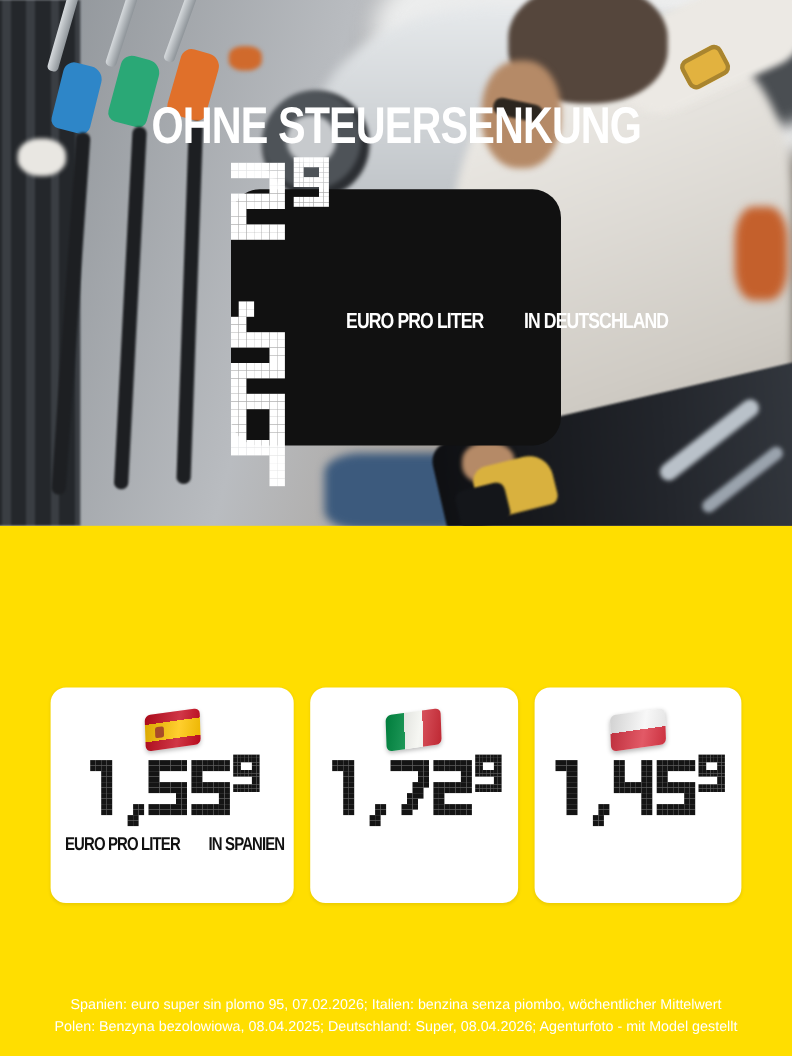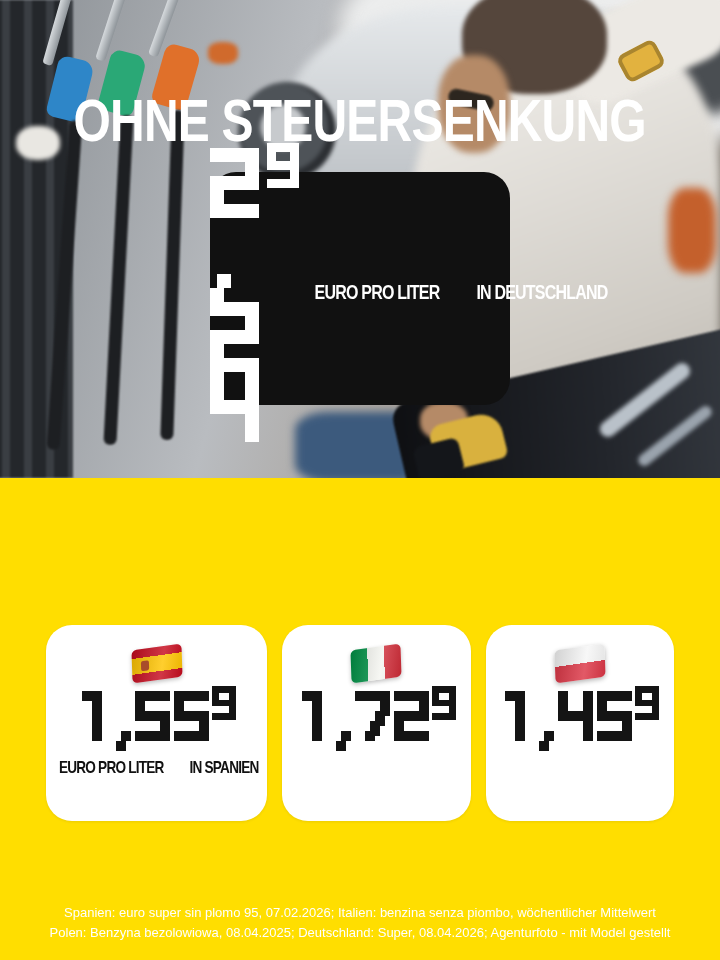--- a/index.html
+++ b/index.html
@@ -48,21 +48,21 @@
     background:linear-gradient(100deg,#0e0f12,#23262c 55%,#3a3f46);border-radius:18px;}
   .ph-reflect1{left:590px;top:392px;width:110px;height:16px;background:#b9c1c9;transform:rotate(-38deg);filter:blur(2px);border-radius:8px;}
   .ph-reflect2{left:630px;top:430px;width:90px;height:12px;background:#9aa3ad;transform:rotate(-38deg);filter:blur(2px);border-radius:8px;}
   .ph-hand{left:420px;top:402px;width:48px;height:38px;background:#b58a67;border-radius:45%;filter:blur(2px);}
   .ph-nozzle-yellow{left:432px;top:418px;width:72px;height:48px;background:#d9b13e;border-radius:14px 22px 8px 8px;transform:rotate(-14deg);filter:blur(1px);}
   .ph-nozzle-dark{left:416px;top:442px;width:46px;height:36px;background:#14161a;border-radius:8px;transform:rotate(-14deg);filter:blur(1px);}
 
   
   .headline{position:absolute;width:100%;text-align:center;font-weight:900;white-space:nowrap;}
   .cond{display:inline-block;transform:scaleX(.8);transform-origin:center;letter-spacing:-1px;}
-  .headline-top{top:86px;font-size:60px;color:var(--white);z-index:5;}
+  .headline-top{top:86px;font-size:47px;color:var(--white);z-index:5;}
   .headline-bottom{top:540px;font-size:57px;color:var(--ink);}
 
   
   .black-card{position:absolute;left:210px;top:172px;width:300px;height:233px;border-radius:26px;
     background:var(--card-black);z-index:6;display:flex;align-items:center;color:var(--white);}
   .flag{position:relative;border-radius:5px;transform:skewY(-6deg) rotate(-2deg);box-shadow:0 2px 4px rgba(0,0,0,.25);}
   .flag::before{content:"";position:absolute;inset:0;border-radius:5px;
     background:linear-gradient(100deg,rgba(0,0,0,.15),rgba(255,255,255,.18) 60%,rgba(0,0,0,.08));}
   .flag-de{width:86px;height:54px;margin-top:22px;
     background:linear-gradient(180deg,#141414 0 33.4%,#d2202f 33.4% 66.7%,#f7ce2e 66.7% 100%);}
@@ -80,21 +80,21 @@
   .black-card .glyph{margin-right:5px;}
   .price-card .glyph{margin-right:4px;}
   .glyph:last-child{margin-right:0;}
   .pixel-sup{margin-left:3px;margin-top:-5px;}
 
   .unit{font-weight:700;text-align:center;line-height:1.18;white-space:nowrap;}
   .black-card .unit{margin-top:9px;font-size:20px;}
   .price-card .unit{margin-top:7px;font-size:17px;color:var(--ink);}
 
   .cards-row{position:absolute;left:46px;top:625px;width:628px;display:flex;gap:15px;}
-  .price-card{flex:1;height:196px;background:var(--white);border-radius:26px;
+  .price-card{flex:1;height:196px;background:var(--white);border-radius:14px;
     display:flex;flex-direction:column;align-items:center;color:#141414;box-shadow:0 1px 3px rgba(0,0,0,.08);}
   .price-card .price{margin-top:11px;}
 
   
   .footer{position:absolute;left:0;top:903px;width:100%;text-align:center;color:var(--white);
     font-size:13px;line-height:20px;font-weight:400;}
 </style>
 </head>
 <body>
 

